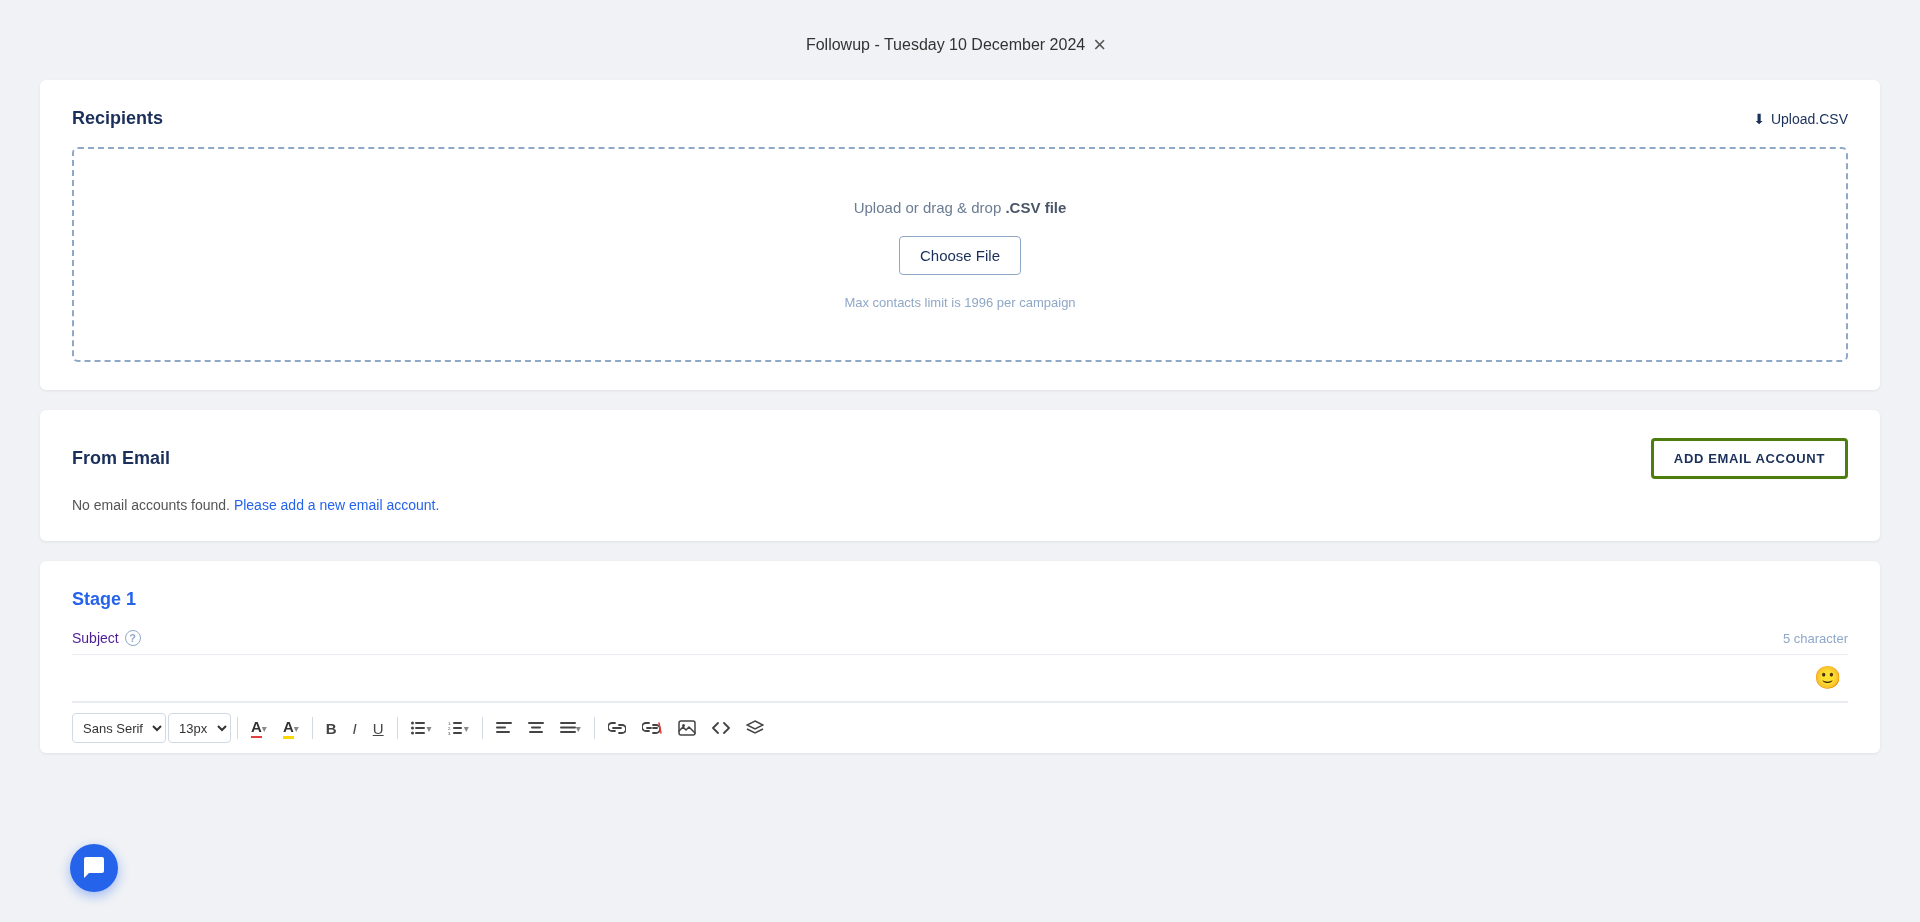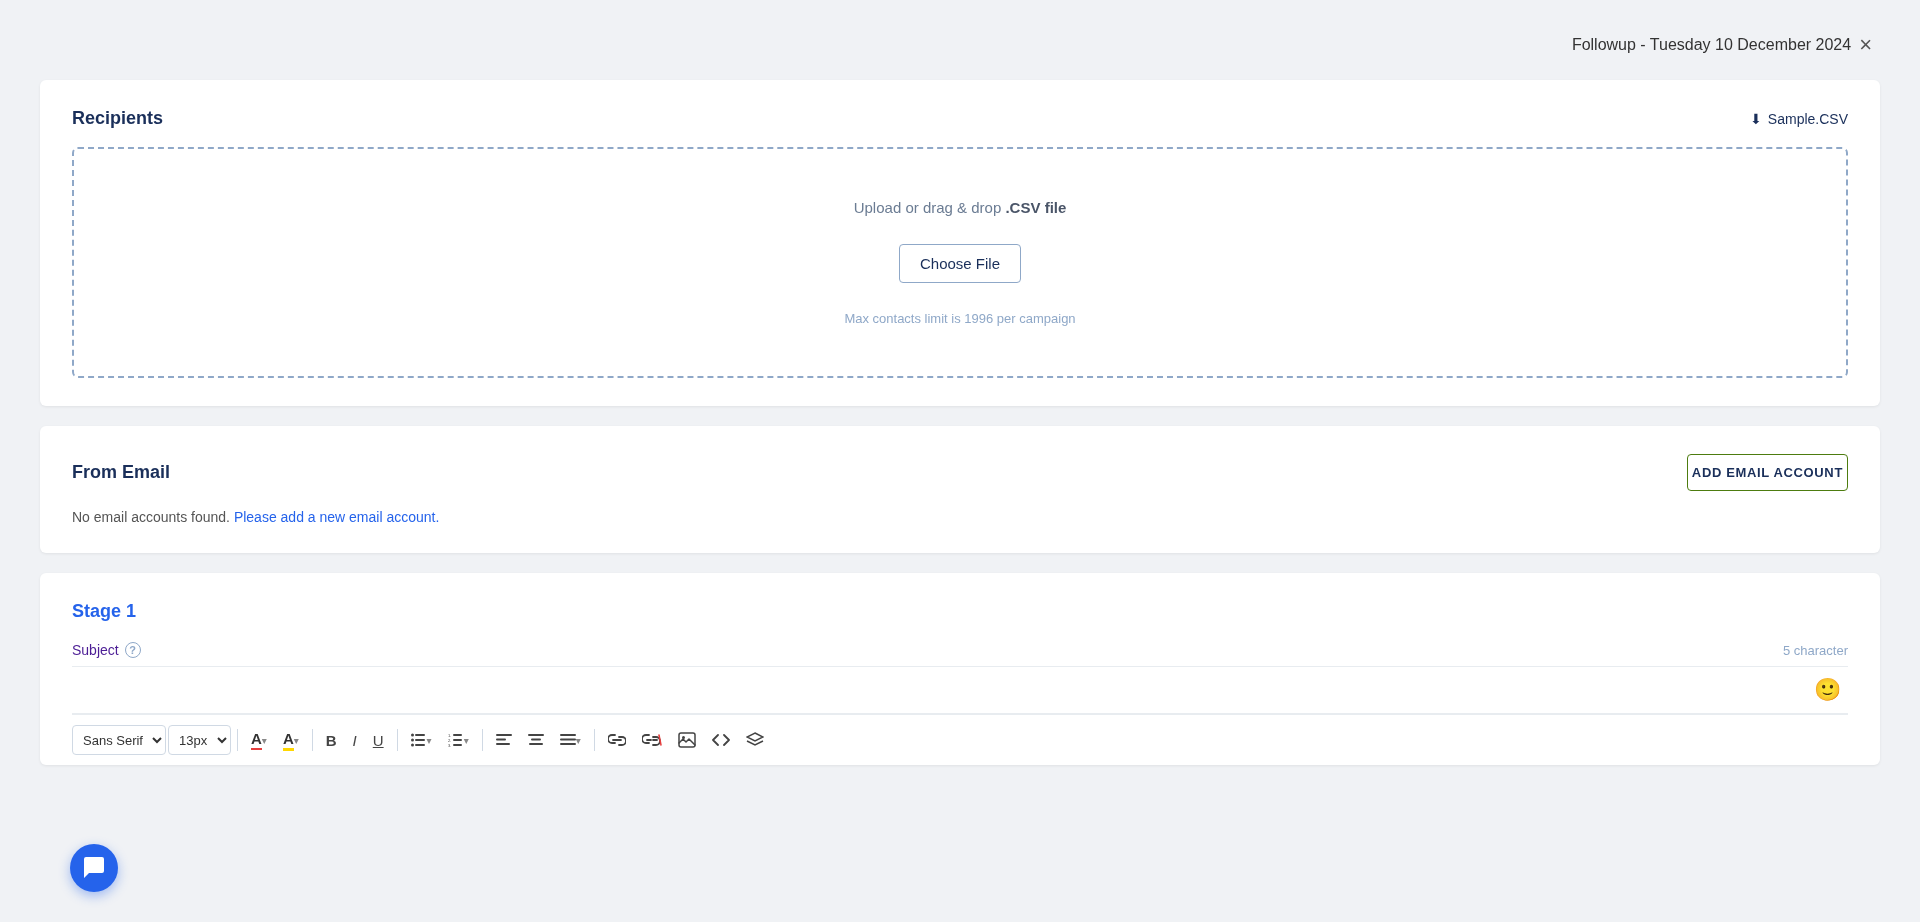--- a/index.html
+++ b/index.html
@@ -20,21 +20,21 @@
     .page-wrapper {
       background: #f0f2f5;
       min-height: 922px;
       padding: 20px 40px;
     }
 
     
     .header-bar {
       display: flex;
       align-items: center;
-      justify-content: flex-end;
+      justify-content: center;
       padding: 10px 0 20px 0;
     }
 
     .header-title {
       font-size: 16px;
       color: #333;
       font-weight: 400;
     }
 
     .close-btn {
@@ -87,21 +87,21 @@
 
     
     .drop-zone {
       border: 2px dashed #8fa8c8;
       border-radius: 6px;
       padding: 50px 20px;
       display: flex;
       flex-direction: column;
       align-items: center;
       justify-content: flex-end;
-      gap: 28px;
+      gap: 20px;
       background: #fff;
       min-height: 160px;
     }
 
     .drop-zone-text {
       font-size: 15px;
       color: #6b7c93;
     }
 
     .drop-zone-text strong {
@@ -129,24 +129,24 @@
       font-size: 14px;
       color: #555;
     }
 
     .no-accounts-text a {
       color: #2563eb;
       text-decoration: none;
     }
 
     .add-email-btn {
-      border: 1px solid #4d7c0f;
+      border: 3px solid #4d7c0f;
       background: #fff;
       color: #1a2f5a;
-      padding: 10px 4px;
+      padding: 10px 20px;
       font-size: 13px;
       font-weight: 600;
       letter-spacing: 0.05em;
       border-radius: 4px;
       cursor: pointer;
       text-transform: uppercase;
       white-space: nowrap;
     }
 
     
@@ -315,21 +315,21 @@
   <div class="header-bar">
     <span class="header-title">Followup - Tuesday 10 December 2024</span>
     <button class="close-btn">×</button>
   </div>
 
   <div class="card">
     <div class="card-header">
       <span class="card-title">Recipients</span>
       <a class="sample-csv-link">
         <span class="download-icon">⬇</span>
-        <span>Sample.CSV</span>
+        <span>Upload.CSV</span>
       </a>
     </div>
 
     <div class="drop-zone">
       <div class="drop-zone-text">
         <span>Upload or drag &amp; drop </span><strong>.CSV file</strong>
       </div>
       <button class="choose-file-btn">Choose File</button>
       <span class="drop-zone-limit">Max contacts limit is 1996 per campaign</span>
     </div>

